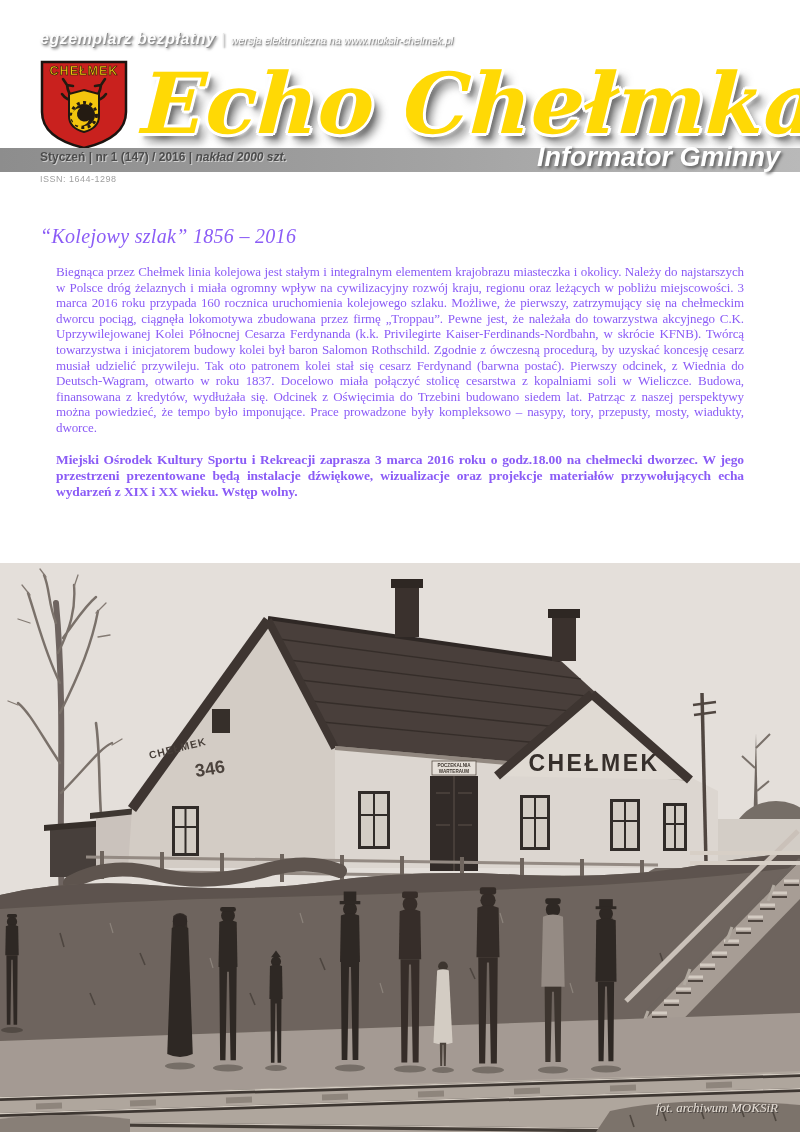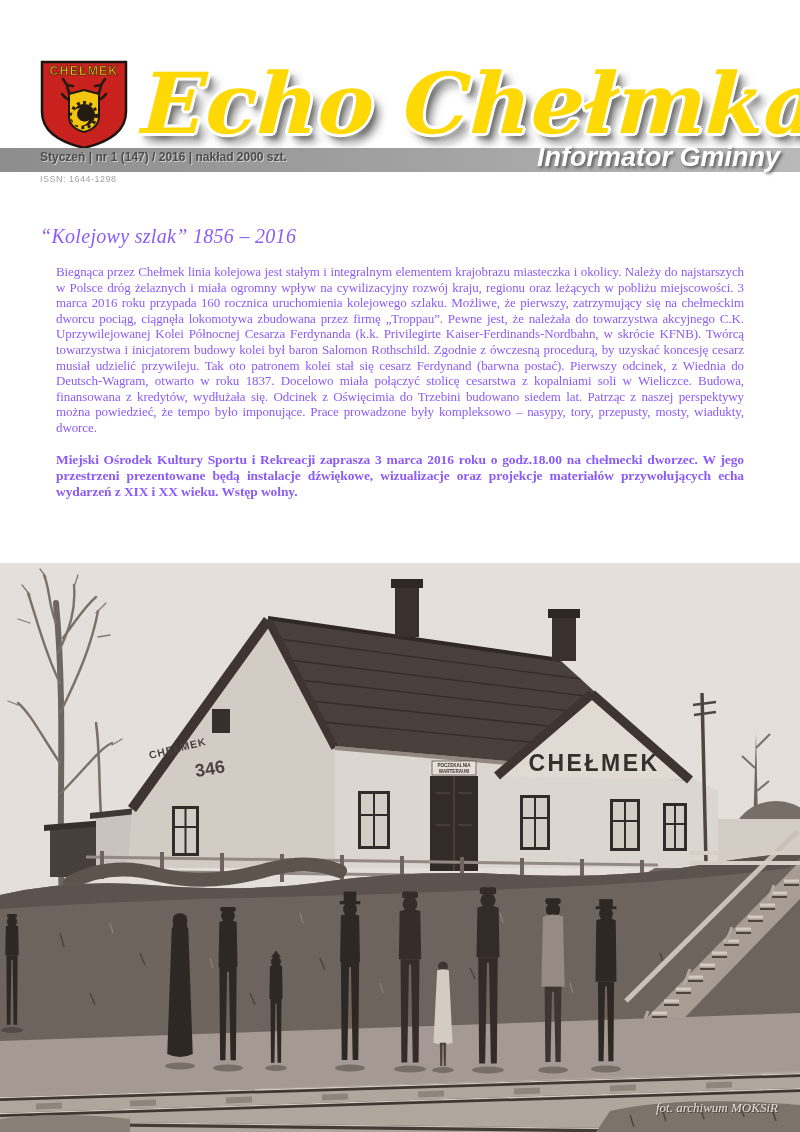--- a/index.html
+++ b/index.html
@@ -19,40 +19,43 @@
         font-size:84px;color:#ffd905;white-space:nowrap;text-align:center;
         transform:skewX(-3deg);
         text-shadow:-2px -2px 0 #fff,2px -2px 0 #fff,-2px 2px 0 #fff,2px 2px 0 #fff,
                     0 3px 0 #fff,3px 0 0 #fff,-3px 0 0 #fff,0 -3px 0 #fff,
                     8px 9px 9px rgba(55,55,55,.6),5px 6px 3px rgba(90,90,90,.35);}
   .graybar{position:absolute;left:0;top:148px;width:800px;height:24px;
         background:linear-gradient(90deg,#8d8d8d 0%,#a3a3a3 55%,#b9b9b9 100%);}
   .issue{position:absolute;left:40px;top:150px;font-family:"Liberation Sans",sans-serif;
         font-size:12px;font-weight:bold;color:#4c4c4c;
         text-shadow:1px 1px 0 rgba(255,255,255,.55);white-space:nowrap;}
-  .issue .ital{}
+  .issue .ital{font-style:italic;}
   .subtitle{position:absolute;right:20px;top:142px;font-family:"Liberation Sans",sans-serif;
         font-style:italic;font-weight:bold;font-size:27px;color:#ffffff;white-space:nowrap;
         text-shadow:2px 2px 3px rgba(70,70,70,.75);}
   .issn{position:absolute;left:40px;top:174px;font-family:"Liberation Sans",sans-serif;
         font-size:9px;color:#9f9f9f;letter-spacing:.5px;}
   
   .article{position:absolute;left:40px;top:225px;width:720px;color:#8b5cf6;}
   .article h1{font-size:20px;font-weight:normal;font-style:italic;margin:0 0 8px 0;letter-spacing:.3px;}
   .article p{margin:16px;text-align:justify;font-size:13px;line-height:15.6px;letter-spacing:-.1px;}
   .article p.highlight{margin-top:9px;font-weight:bold;font-size:13.5px;line-height:16px;}
   
   .photo{position:absolute;left:0;top:563px;width:800px;height:569px;}
   .photo svg{display:block;}
 </style>
 </head>
 <body>
 
 <div class="page">
 
+  <div class="topbar">
+    <span class="bold">egzemplarz bezpłatny</span><span class="sep">|</span><span class="small">wersja elektroniczna na www.moksir-chelmek.pl</span>
+  </div>
 
   <svg class="crest" viewBox="0 0 92 96">
     <path d="M4,6 h84 v50 q0,26 -42,36 q-42,-10 -42,-36 z" fill="#c9211e" stroke="#1c1410" stroke-width="2.5"></path>
     <text x="46" y="19" text-anchor="middle" font-family="Liberation Sans,sans-serif" font-size="12.5" font-weight="bold" fill="#f3c50d" stroke="#20180f" stroke-width="0.6" letter-spacing="1">CHEŁMEK</text>
     <g stroke="#231a10" stroke-width="2.6" fill="none" stroke-linecap="round">
       <path d="M38,46 q-8,-7 -9,-17 m9,17 q-10,-2 -14,-8 m5,-9 l-4,-6 m4,6 l6,1"></path>
       <path d="M54,46 q8,-7 9,-17 m-9,17 q10,-2 14,-8 m-5,-9 l4,-6 m-4,6 l-6,1"></path>
     </g>
     <path d="M46,34 l15,4 v22 q0,12 -15,16 q-15,-4 -15,-16 v-22 z" fill="#f3c50d" stroke="#20180f" stroke-width="2"></path>
     <g>

